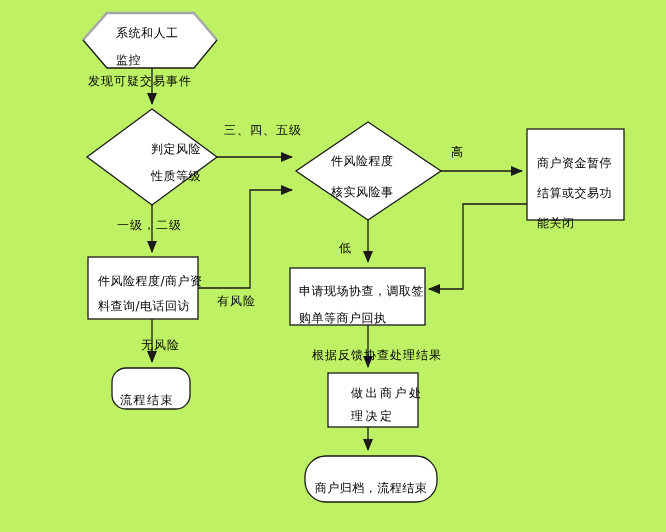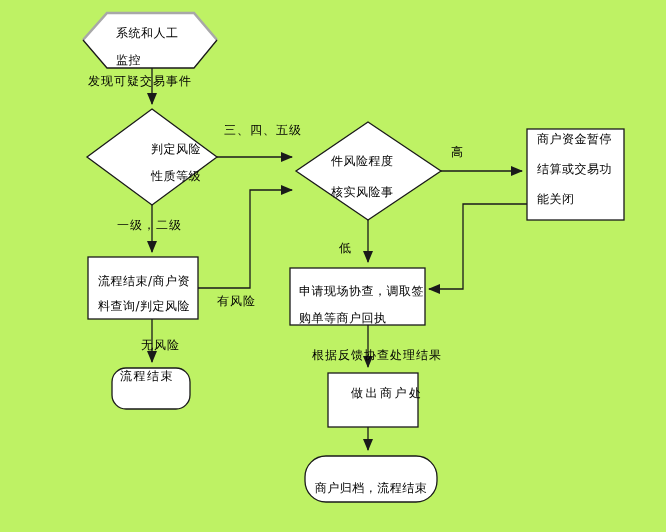--- a/index.html
+++ b/index.html
@@ -84,41 +84,42 @@
   <div class="node-lines lh27" style="left:119px;top:136px;margin-left:32px;">
     <div>判定风险</div>
     <div>性质等级</div>
   </div>
 
   <div class="node-lines lh31" style="left:331px;top:146px;">
     <div>件风险程度</div>
     <div>核实风险事</div>
   </div>
 
-  <div class="node-lines lh30" style="left:537px;top:124px;">
+  <div class="node-lines lh30" style="left:537px;top:148px;">
     <div>商户资金暂停</div>
     <div>结算或交易功</div>
     <div>能关闭</div>
   </div>
 
   <div class="node-lines lh25" style="left:98px;top:269px;">
-    <div>流程结束/商户资</div>
-    <div>料查询/判定风险</div>
+    <div>件风险程度/商户资</div>
+    <div>料查询/电话回访</div>
   </div>
 
   <div class="node-lines lh27" style="left:299px;top:278px;">
     <div>申请现场协查，调取签</div>
     <div>购单等商户回执</div>
   </div>
 
   <div class="node-lines lh23" style="left:335px;top:382px;margin-left:16px;">
     <div>做出商户处</div>
+    <div>理决定</div>
   </div>
 
-  <div class="terminal" style="left:112px;top:356px;width:70px;height:41px;">流程结束</div>
+  <div class="terminal" style="left:112px;top:380px;width:70px;height:41px;">流程结束</div>
 
   <div class="terminal" style="left:305px;top:456px;width:132px;height:64px;letter-spacing:0.5px;">商户归档，流程结束</div>
 
   <div class="lbl" style="left:88px;top:74px;">发现可疑交易事件</div>
   <div class="lbl" style="left:224px;top:123px;">三、四、五级</div>
   <div class="lbl" style="left:117px;top:218px;">一级，二级</div>
   <div class="lbl" style="left:451px;top:145px;">高</div>
   <div class="lbl" style="left:339px;top:241px;">低</div>
   <div class="lbl" style="left:217px;top:294px;">有风险</div>
   <div class="lbl" style="left:141px;top:338px;">无风险</div>

